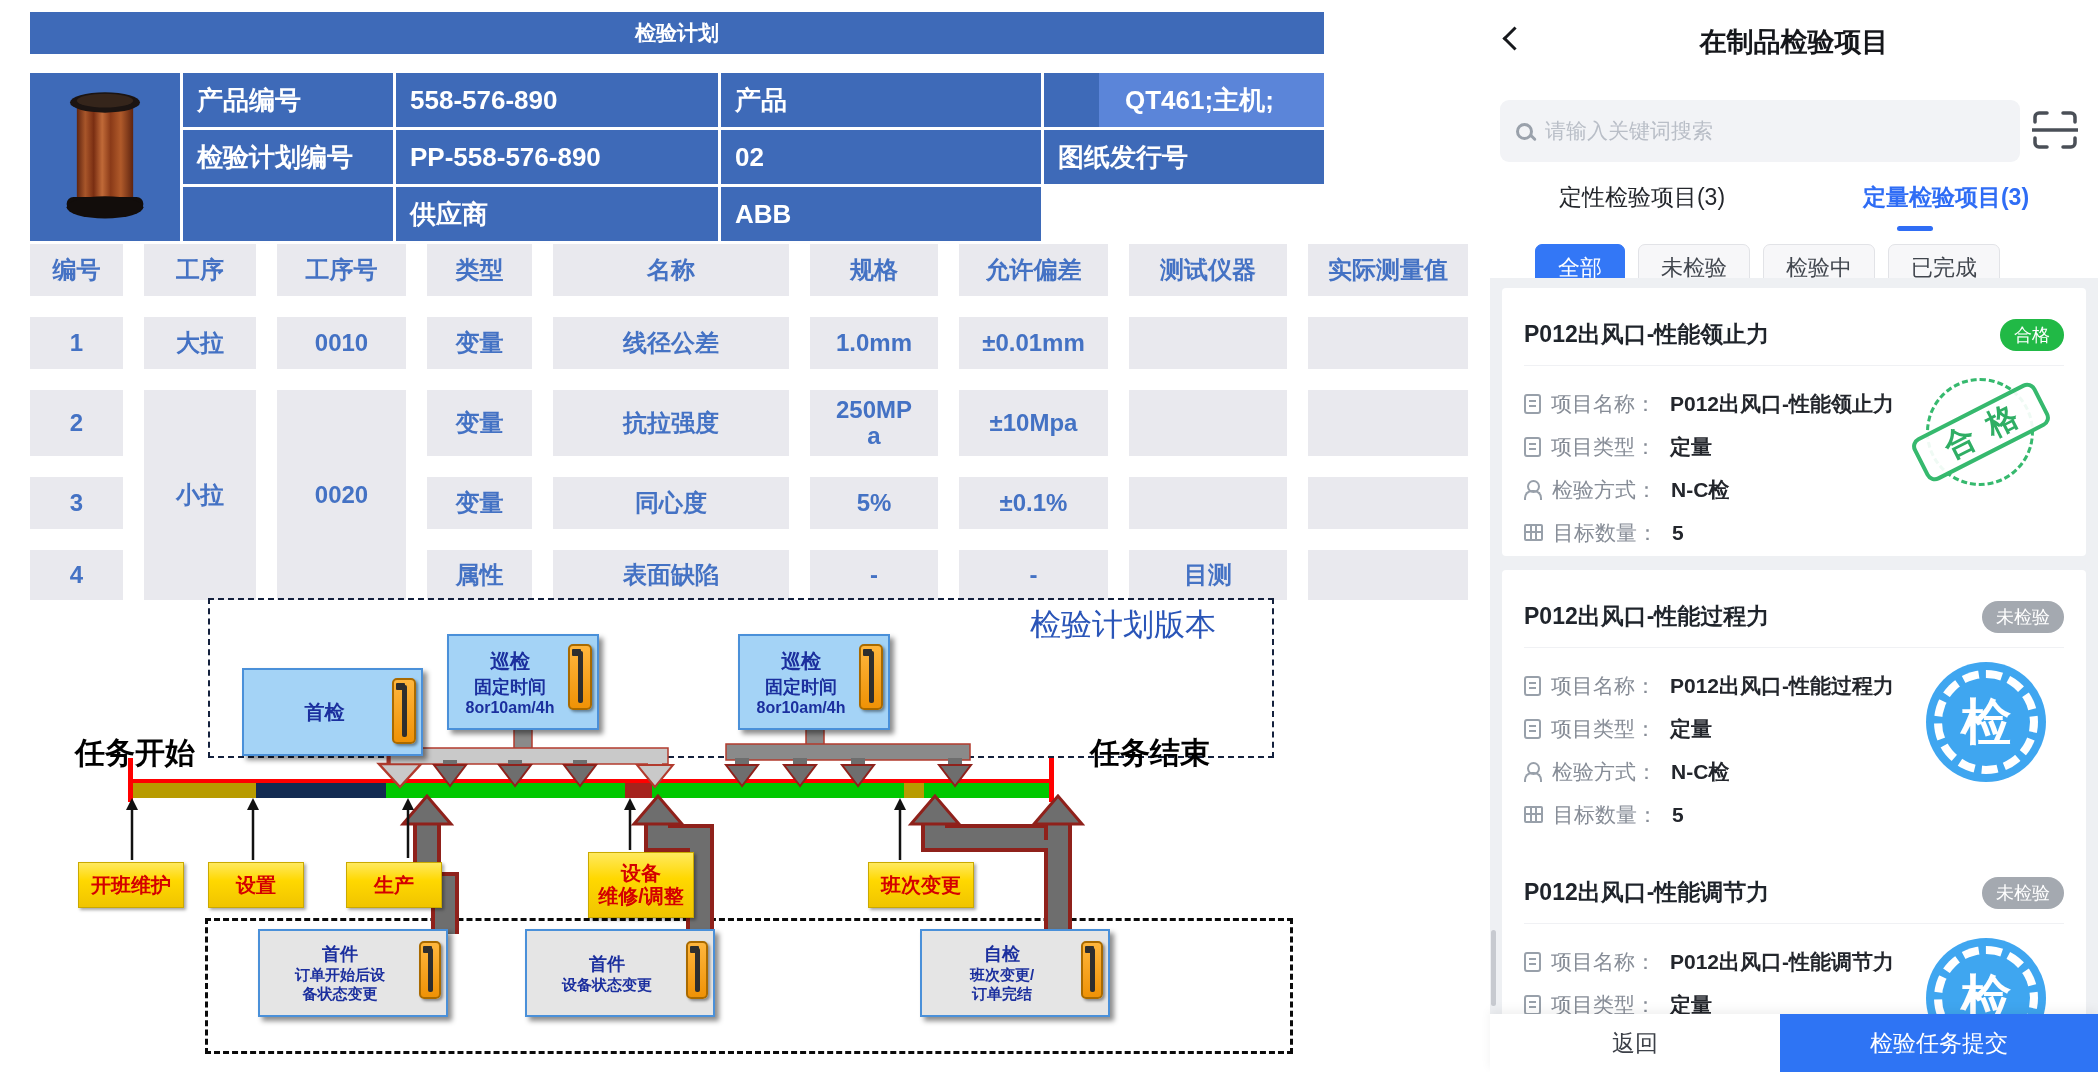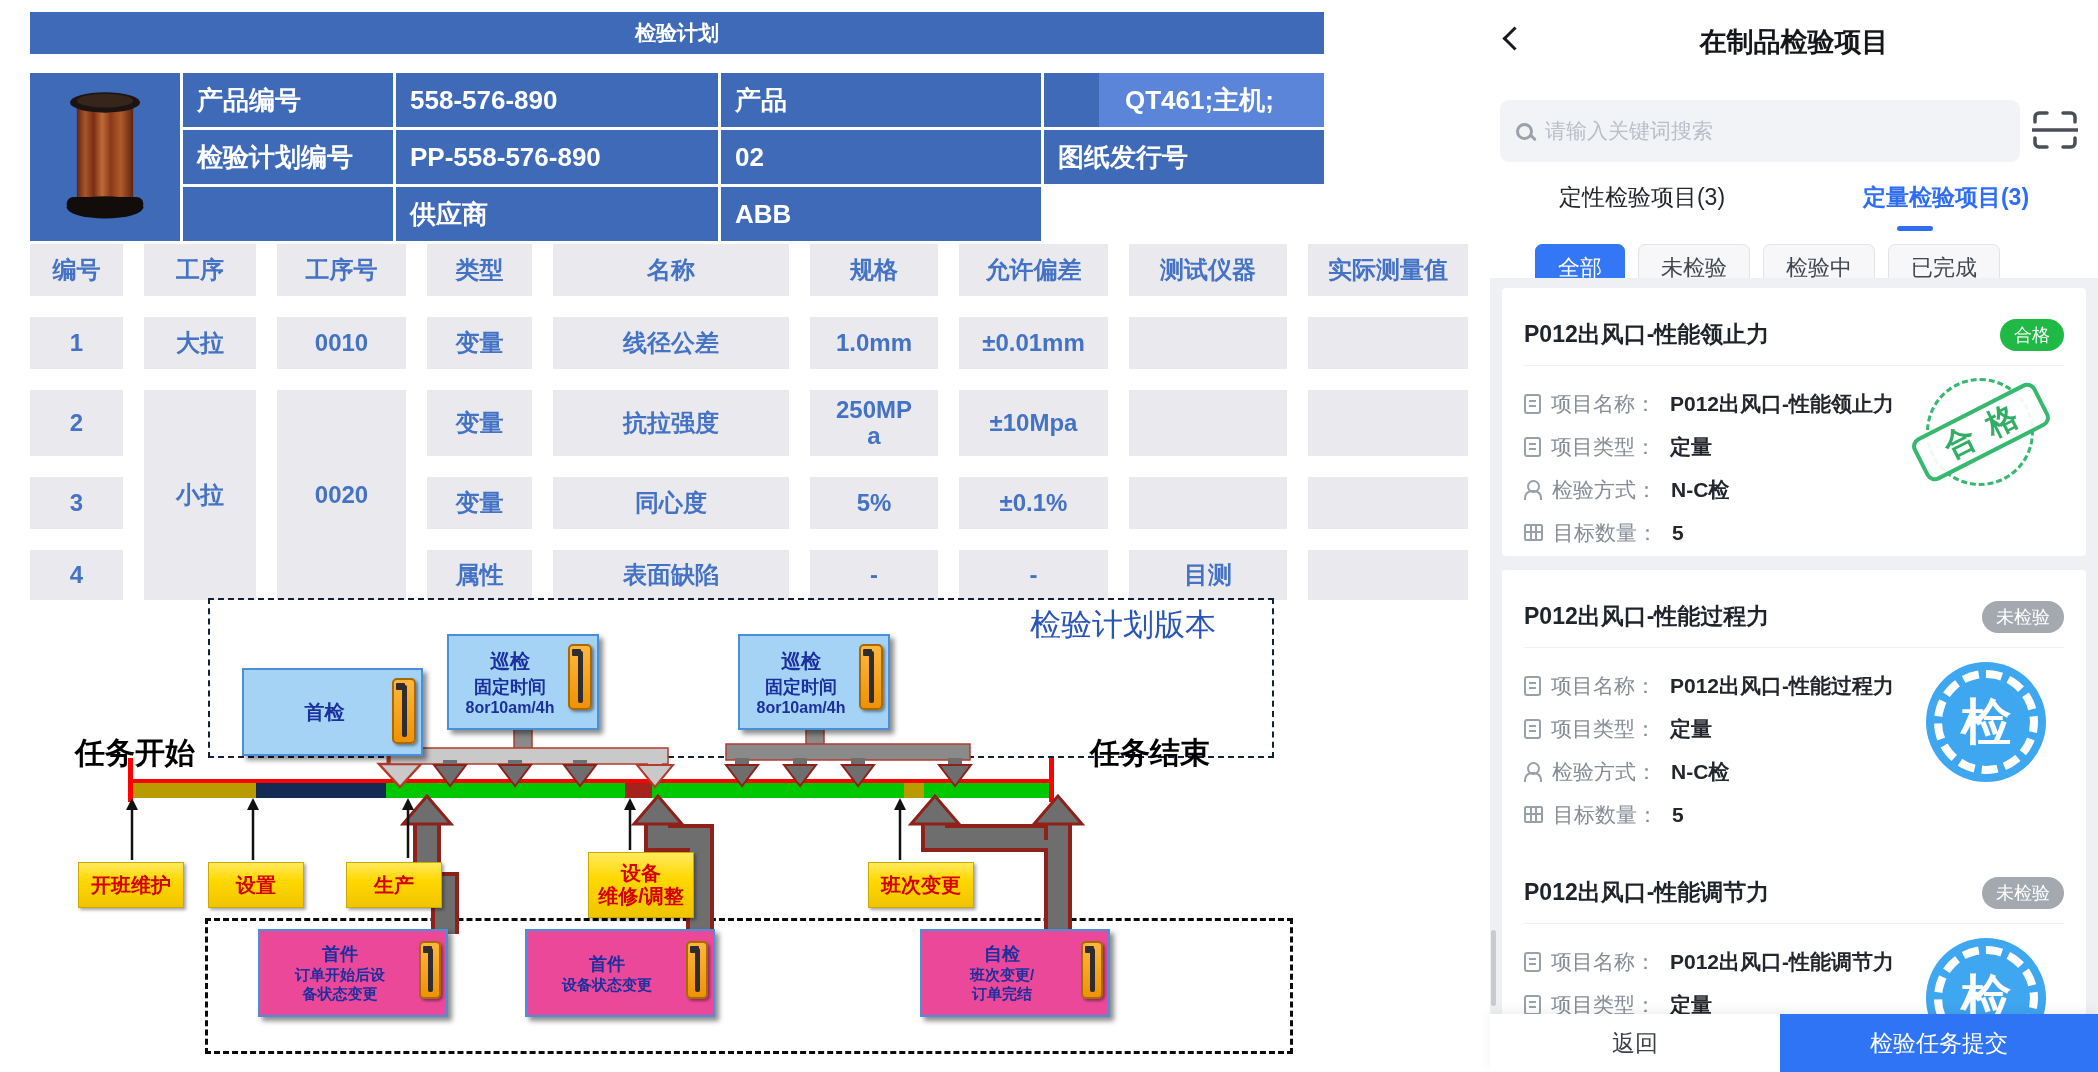--- a/index.html
+++ b/index.html
@@ -47,21 +47,21 @@
   .tool.small { width:22px; height:58px; top:10px; }
   .task-label { position:absolute; font-size:30px; font-weight:700; color:#000; z-index:4; }
   .tl { position:absolute; left:132px; top:779px; width:920px; height:19px;
         border-top:4px solid #ff0000; display:flex; z-index:2; }
   .tl-seg { height:15px; }
   .tick { position:absolute; width:5px; height:44px; background:#ff0000; top:758px; z-index:2; }
   .evt { position:absolute; background:linear-gradient(180deg,#ffe95e,#ffd800 40%,#f0c400);
          border:1px solid #caa900; color:#d40000; font-weight:700; font-size:20px;
          display:flex; flex-direction:column; align-items:center; justify-content:center;
          box-shadow:2px 2px 3px rgba(0,0,0,.35); z-index:4; line-height:1.15; }
-  .bbox { position:absolute; background:#ec4899; border:2px solid #4a90d9;
+  .bbox { position:absolute; background:#e5e5e5; border:2px solid #4a90d9;
           box-shadow:4px 4px 5px rgba(0,0,0,.45); color:#1b2f9e; font-weight:700;
           display:flex; flex-direction:column; align-items:center; justify-content:center;
           text-align:center; z-index:4; }
   .bbox .l1 { font-size:18px; } .bbox .l2,.bbox .l3 { font-size:15px; }
   .arrows { position:absolute; left:0; top:0; z-index:3; pointer-events:none; }
 
   
   .app { position:absolute; left:1490px; top:0; width:608px; height:1072px; background:#fff; }
   .chev { position:absolute; left:1506px; top:30px; width:17px; height:17px;
           border-left:3px solid #16181c; border-bottom:3px solid #16181c; transform:rotate(45deg); }

